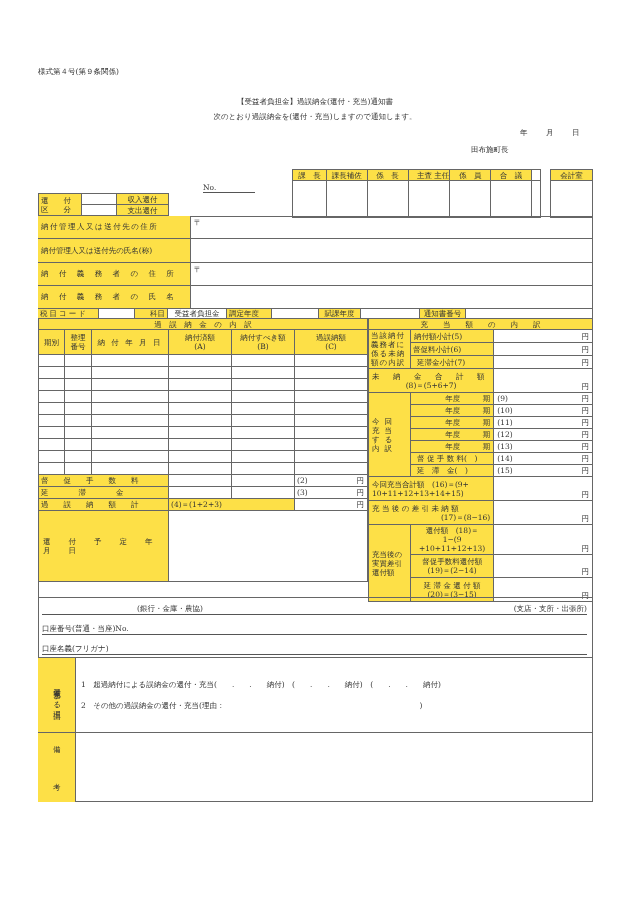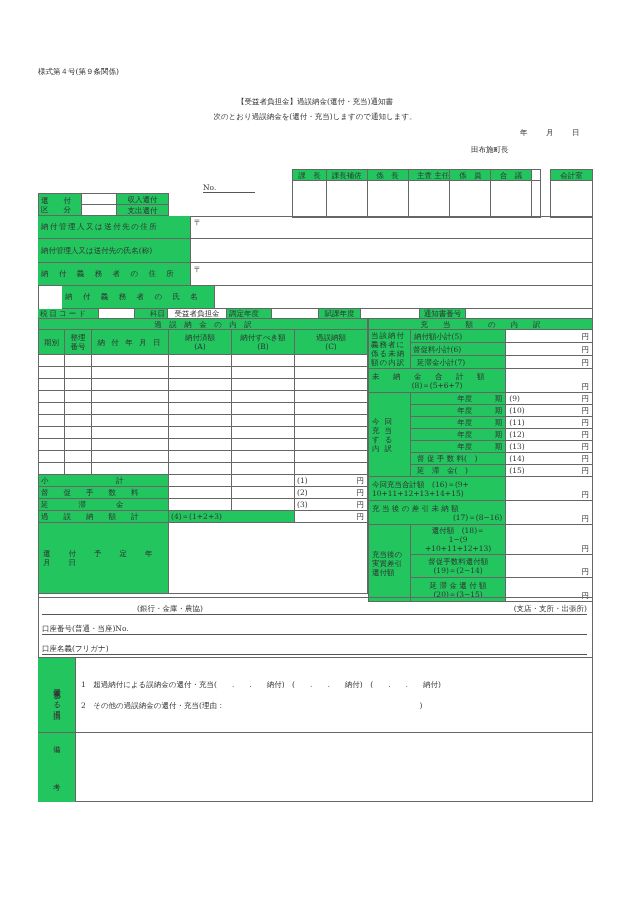--- a/index.html
+++ b/index.html
@@ -1,18 +1,18 @@
 <!DOCTYPE html>
 <html><head>
 <meta charset="utf-8">
 <style>
   html,body{margin:0;padding:0;background:#fff;}
   body{width:630px;height:902px;position:relative;font-family:"DejaVu Serif","Liberation Serif",serif;color:#333;font-size:7.5px;overflow:hidden;}
   .abs{position:absolute;}
-  .lbl{background:#22c55e;}
+  .lbl{background:#fde047;}
   .yen{position:absolute;right:3px;bottom:1px;}
   table{border-collapse:collapse;}
   td{border:1px solid #666;padding:0;font-size:7.5px;line-height:9px;box-sizing:border-box;}
   .uline{border-bottom:1px solid #555;}
 </style>
 </head>
 <body>
 
 <div class="abs" style="left:38px;top:67px;">様式第４号(第９条関係)</div>
 <div class="abs" style="left:0;width:630px;top:97px;text-align:center;">【受益者負担金】過誤納金(還付・充当)通知書</div>
@@ -79,21 +79,21 @@
     <div style="flex:1;padding:2px 3px;"><span>〒</span></div>
   </div>
   <div style="display:flex;height:23px;border-bottom:1px solid #666;">
     <div class="lbl" style="width:149px;border-right:1px solid #666;display:flex;align-items:center;padding-left:3px;">納付管理人又は送付先の氏名(称)</div>
     <div style="flex:1;"></div>
   </div>
   <div style="display:flex;height:22px;border-bottom:1px solid #666;">
     <div class="lbl" style="width:149px;border-right:1px solid #666;display:flex;align-items:center;padding-left:3px;letter-spacing:4px;">納 付 義 務 者 の 住 所</div>
     <div style="flex:1;padding:2px 3px;"><span>〒</span></div>
   </div>
-  <div style="display:flex;height:22px;border-bottom:1px solid #666;margin-left:24px;">
+  <div style="display:flex;height:22px;border-bottom:1px solid #666;">
     <div class="lbl" style="width:149px;border-right:1px solid #666;display:flex;align-items:center;padding-left:3px;letter-spacing:4px;">納 付 義 務 者 の 氏 名</div>
     <div style="flex:1;"></div>
   </div>
 
   <div style="display:flex;height:11px;border-bottom:1px solid #666;">
     <div class="lbl" style="width:58px;border-right:1px solid #666;padding-left:2px;letter-spacing:2px;">税目コード</div>
     <div style="width:35px;border-right:1px solid #666;"></div>
     <div class="lbl" style="width:30px;border-right:1px solid #666;text-align:right;padding-right:2px;">科目</div>
     <div style="width:58px;border-right:1px solid #666;text-align:center;">受益者負担金</div>
     <div class="lbl" style="width:42px;border-right:1px solid #666;padding-left:2px;">調定年度</div>
@@ -192,26 +192,20 @@
       </tr>
   <tr style="height:12px;">
         <td></td>
         <td></td>
         <td></td>
         <td></td>
         <td></td>
         <td></td>
       </tr>
   <tr style="height:12px;">
-    <td class="lbl" colspan="3" style="padding:0 2px;">小　　　　　　　　　計</td>
-    <td></td>
-        <td></td>
-    <td style="position:relative;padding-left:2px;"><span>(1)</span><span class="yen">円</span></td>
-  </tr>
-  <tr style="height:12px;">
     <td class="lbl" colspan="3" style="padding:0 2px;">督　　促　　手　　数　　料</td>
     <td></td>
         <td></td>
     <td style="position:relative;padding-left:2px;"><span>(2)</span><span class="yen">円</span></td>
   </tr>
   <tr style="height:12px;">
     <td class="lbl" colspan="3" style="padding:0 2px;">延　　　　滞　　　　金</td>
     <td></td>
         <td></td>
     <td style="position:relative;padding-left:2px;"><span>(3)</span><span class="yen">円</span></td>
@@ -305,21 +299,21 @@
     <td class="lbl" colspan="2" style="padding:1px 3px;">
           <div>充 当 後 の 差 引 未 納 額</div>
           <div style="text-align:right;">(17)＝(8−16)</div>
         </td>
     <td style="position:relative;">
           <span class="yen">円</span>
         </td>
   </tr>
   <tr style="height:23px;">
     <td class="lbl" rowspan="3" style="padding:0 3px;">充当後の実質差引還付額</td>
-    <td class="lbl" style="padding:1px 14px;text-align:center;">
+    <td class="lbl" style="padding:1px 8px;text-align:center;">
           <div>還付額　(18)＝1−(9</div>
           <div>+10+11+12+13)</div>
         </td>
     <td style="position:relative;">
           <span class="yen">円</span>
         </td>
   </tr>
   <tr style="height:23px;">
     <td class="lbl" style="padding:1px 2px;text-align:center;">
           <div>督促手数料還付額</div>

